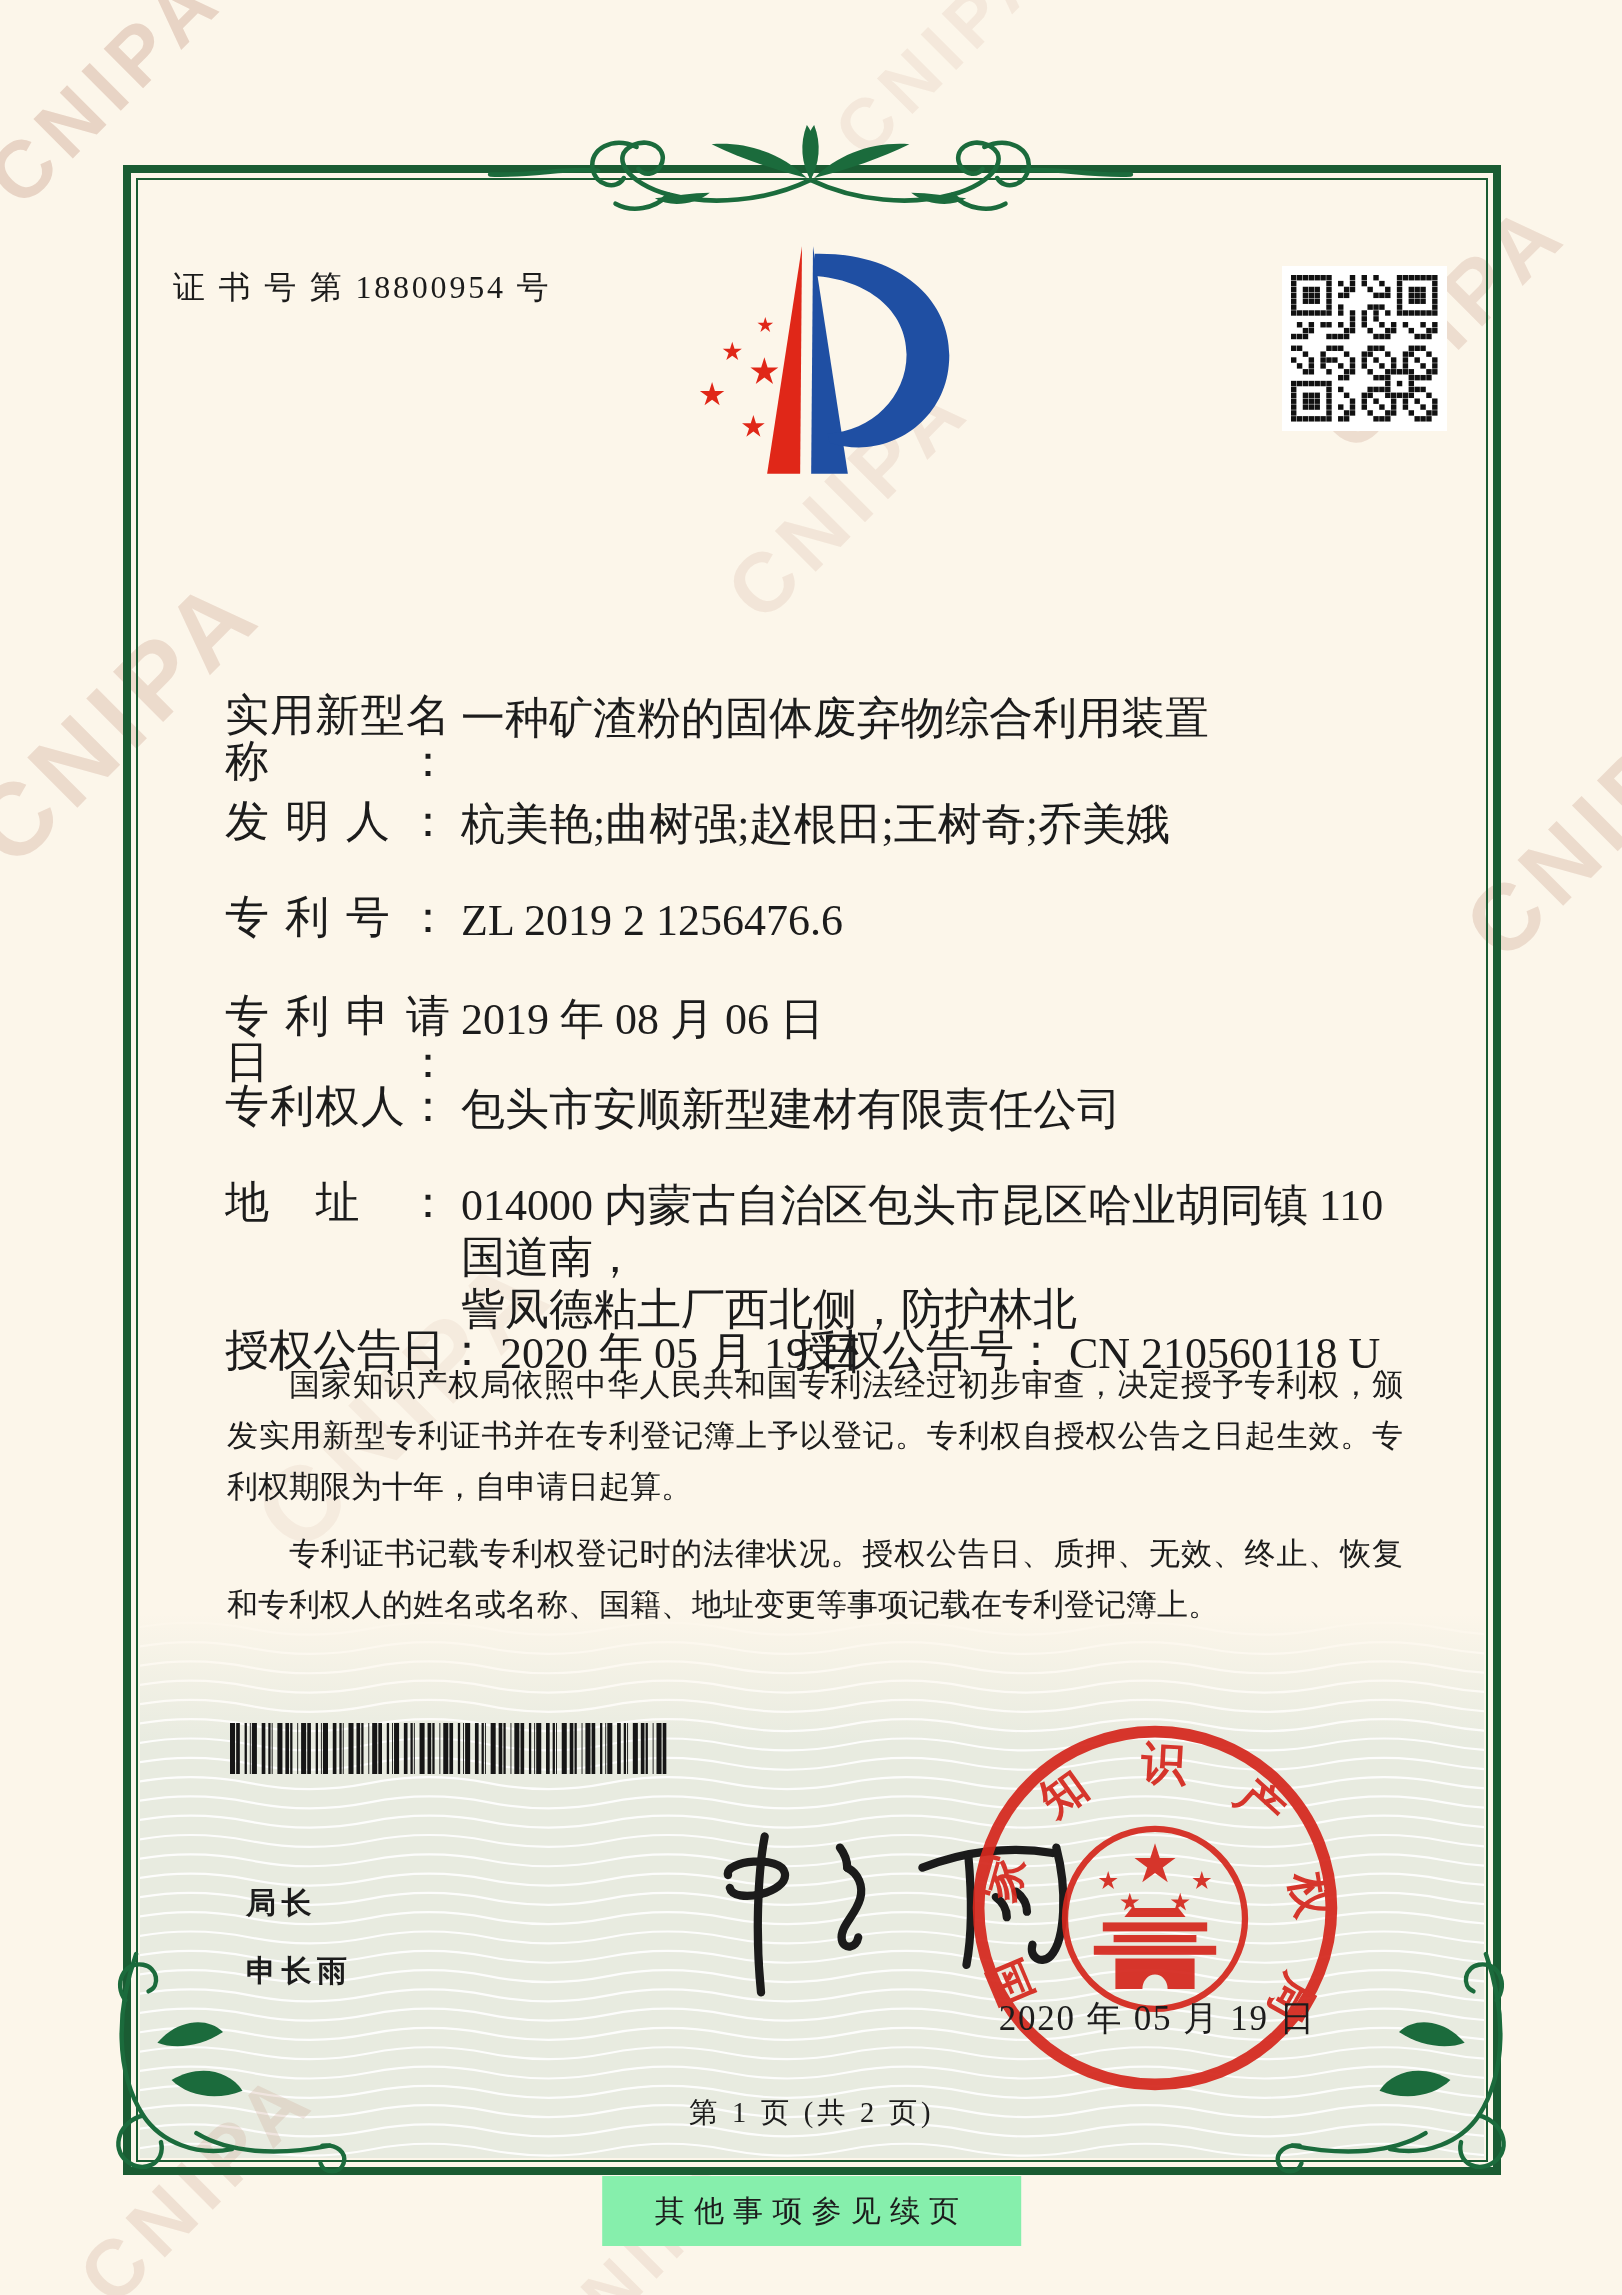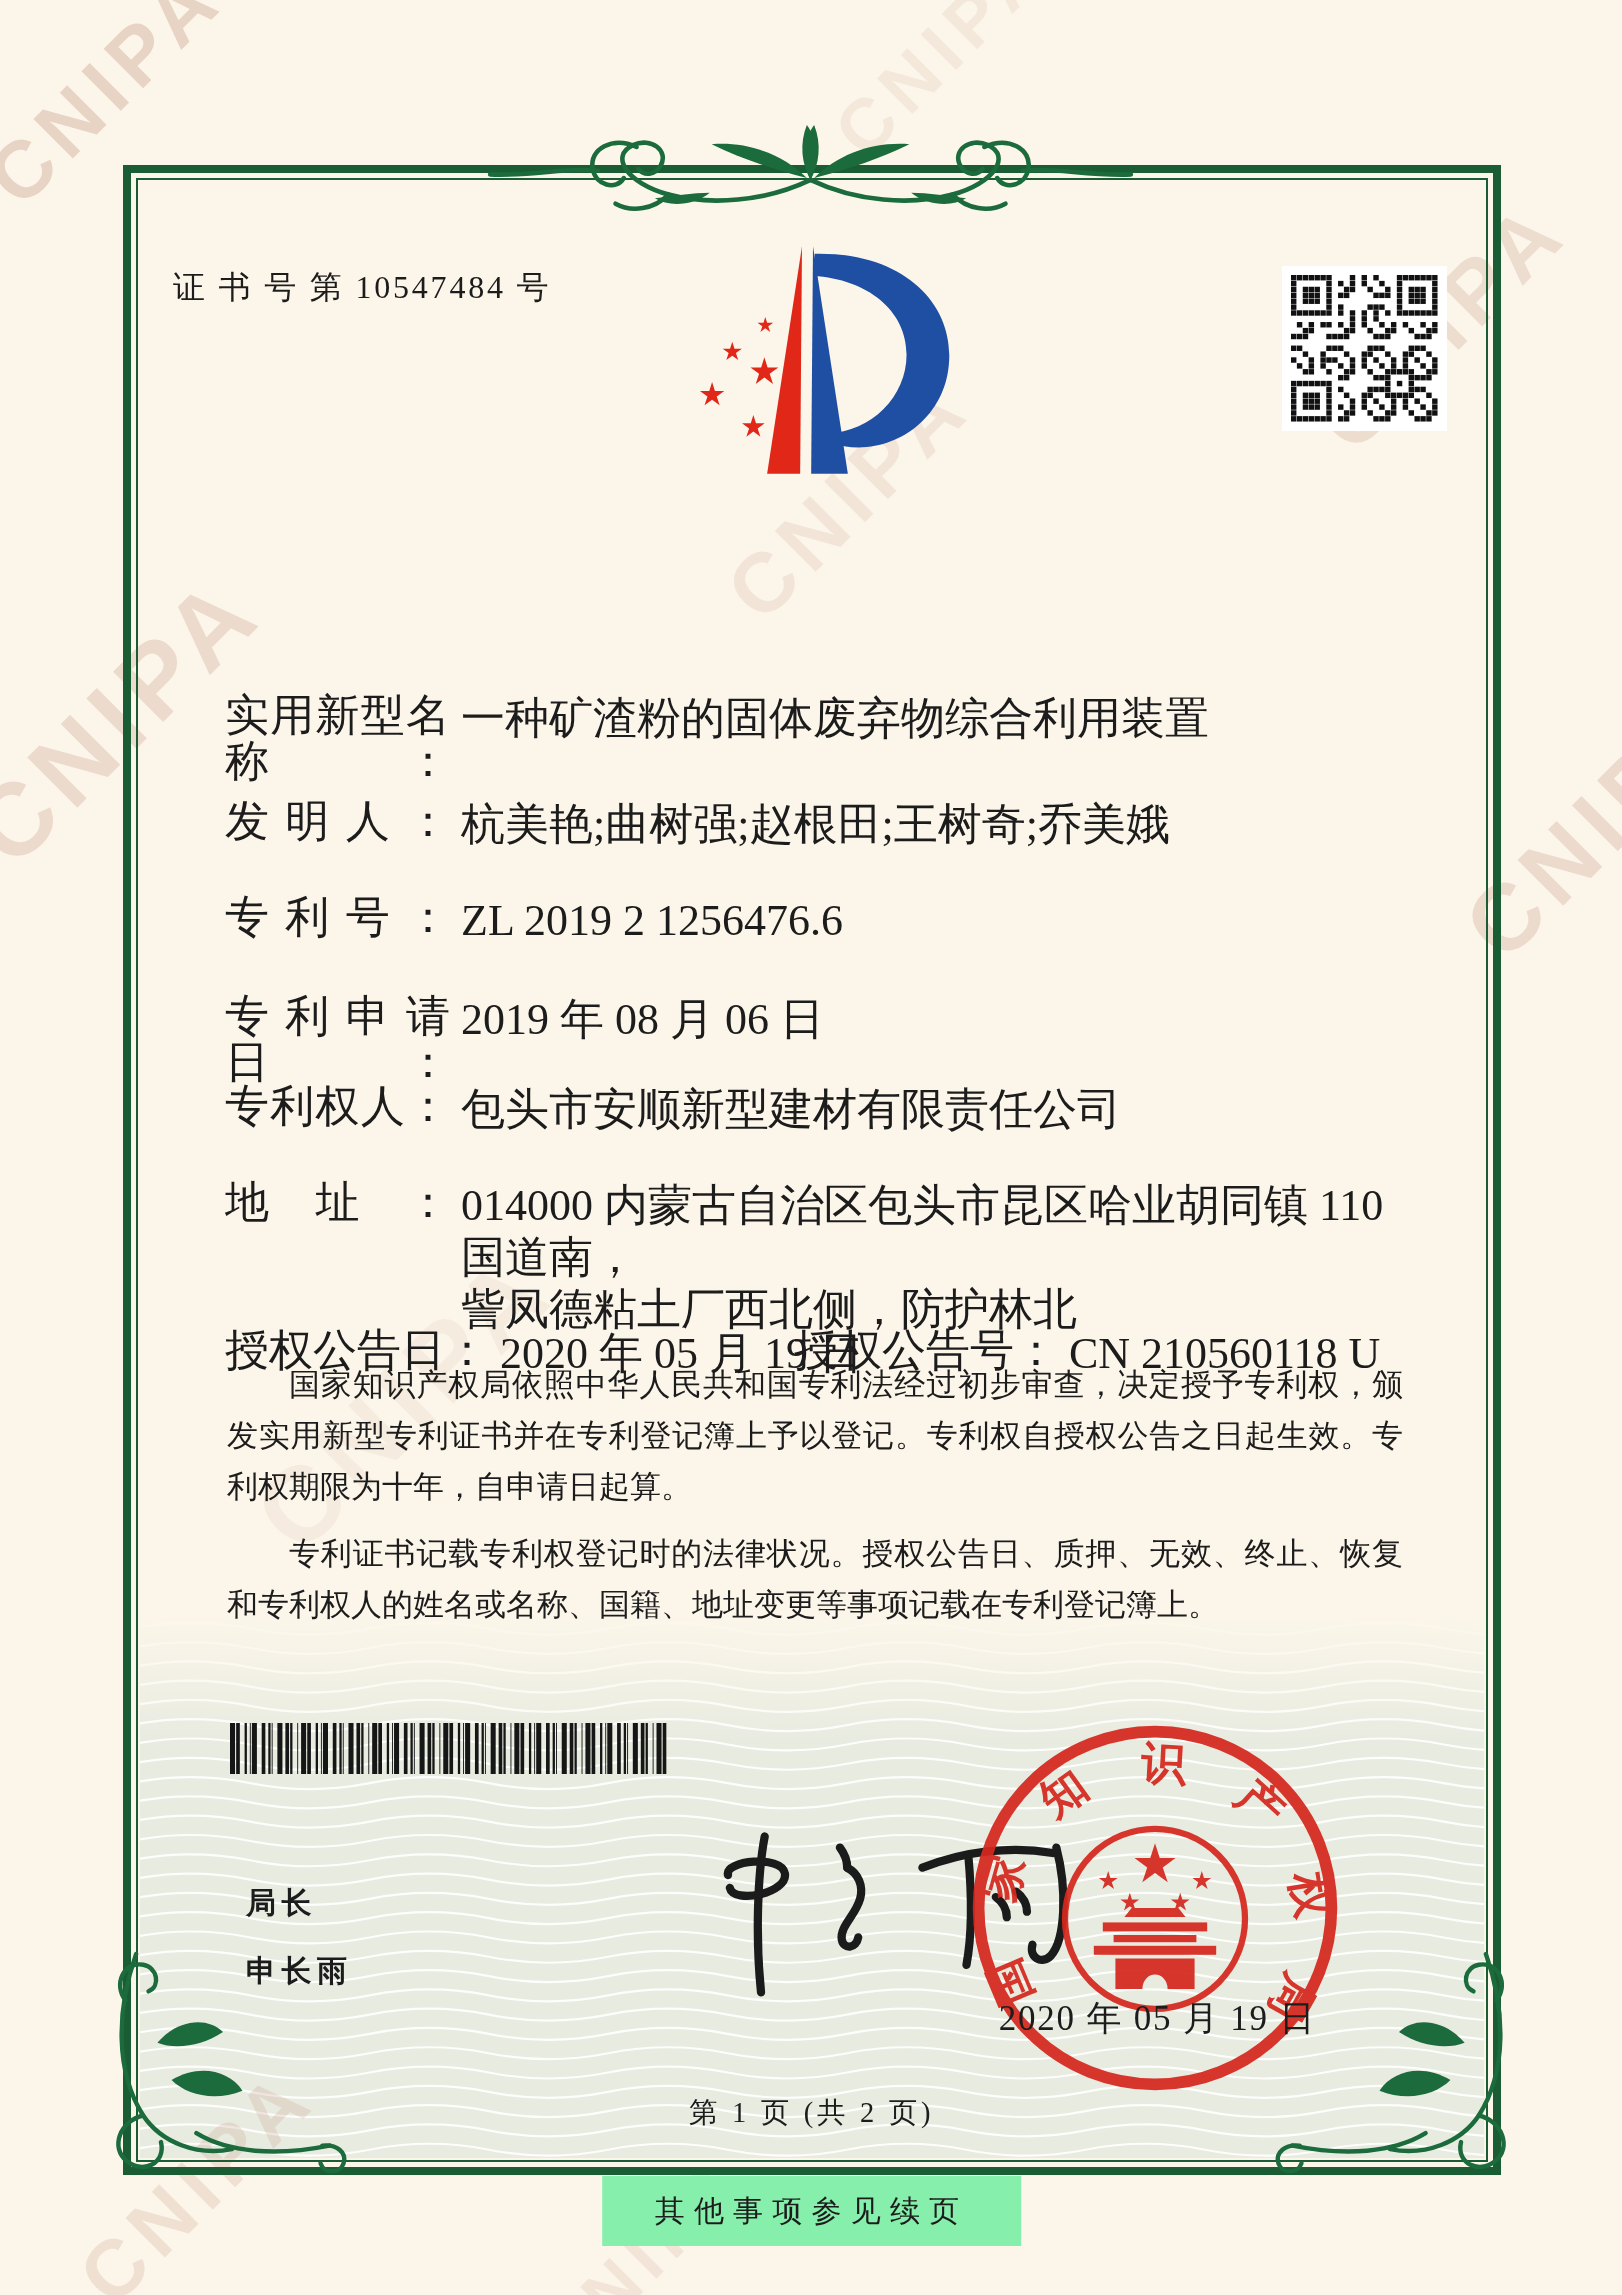--- a/index.html
+++ b/index.html
@@ -134,21 +134,21 @@
       <path d="M40,60 c-14,-18 -2,-44 20,-40 c16,3 20,24 6,30" stroke-width="4"></path>
       <path class="lf" d="M76,108 c22,-26 56,-30 74,-12 c-24,16 -54,20 -74,12 Z"></path>
     </g>
   </svg>
   <svg class="flo" style="left:1266px;top:1947px;width:266px;height:266px;transform:scaleX(-1);" viewBox="0 0 300 300">
     <use href="#cf"></use>
   </svg>
 
   <div class="content">
 
-    <div class="cert-no">证 书 号 第 10547484 号</div>
+    <div class="cert-no">证 书 号 第 18800954 号</div>
 
     <svg class="logo" viewBox="0 0 312 266">
       <polygon points="138,8 100,256 136,256" fill="#e02718"></polygon>
       <polygon points="150,8 148,256 188,256" fill="#1f4fa3"></polygon>
       <path d="M152,16 C250,14 305,72 298,138 C292,202 228,242 168,222 L166,212 C214,210 252,172 252,126 C252,78 210,44 150,40 Z" fill="#1f4fa3"></path>
       <g fill="#e02718">
         <polygon points="0,-1 0.22,-0.31 0.95,-0.31 0.36,0.12 0.59,0.81 0,0.38 -0.59,0.81 -0.36,0.12 -0.95,-0.31 -0.22,-0.31" transform="translate(98,94) scale(9)"></polygon>
         <polygon points="0,-1 0.22,-0.31 0.95,-0.31 0.36,0.12 0.59,0.81 0,0.38 -0.59,0.81 -0.36,0.12 -0.95,-0.31 -0.22,-0.31" transform="translate(62,123) scale(11)"></polygon>
         <polygon points="0,-1 0.22,-0.31 0.95,-0.31 0.36,0.12 0.59,0.81 0,0.38 -0.59,0.81 -0.36,0.12 -0.95,-0.31 -0.22,-0.31" transform="translate(97,145) scale(16)"></polygon>
         <polygon points="0,-1 0.22,-0.31 0.95,-0.31 0.36,0.12 0.59,0.81 0,0.38 -0.59,0.81 -0.36,0.12 -0.95,-0.31 -0.22,-0.31" transform="translate(40,170) scale(14)"></polygon>

